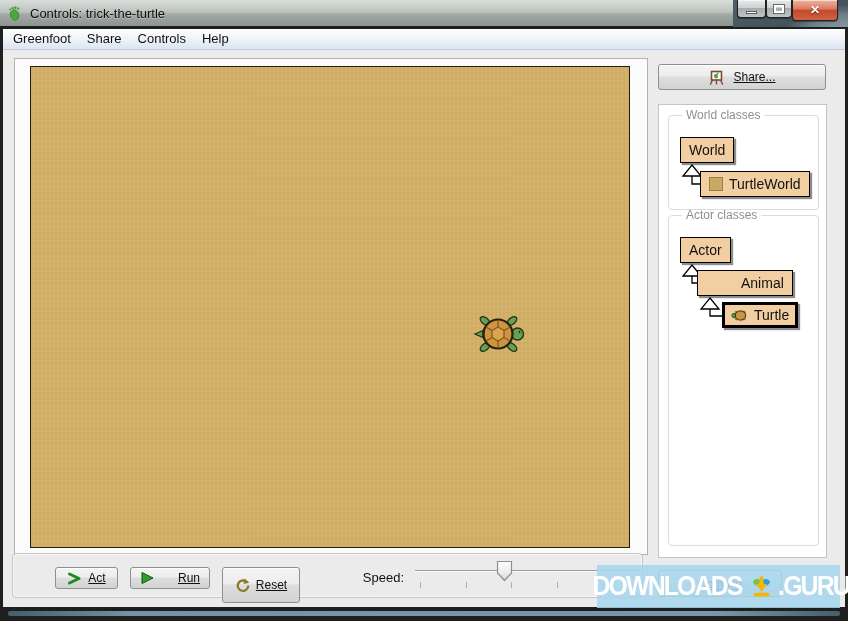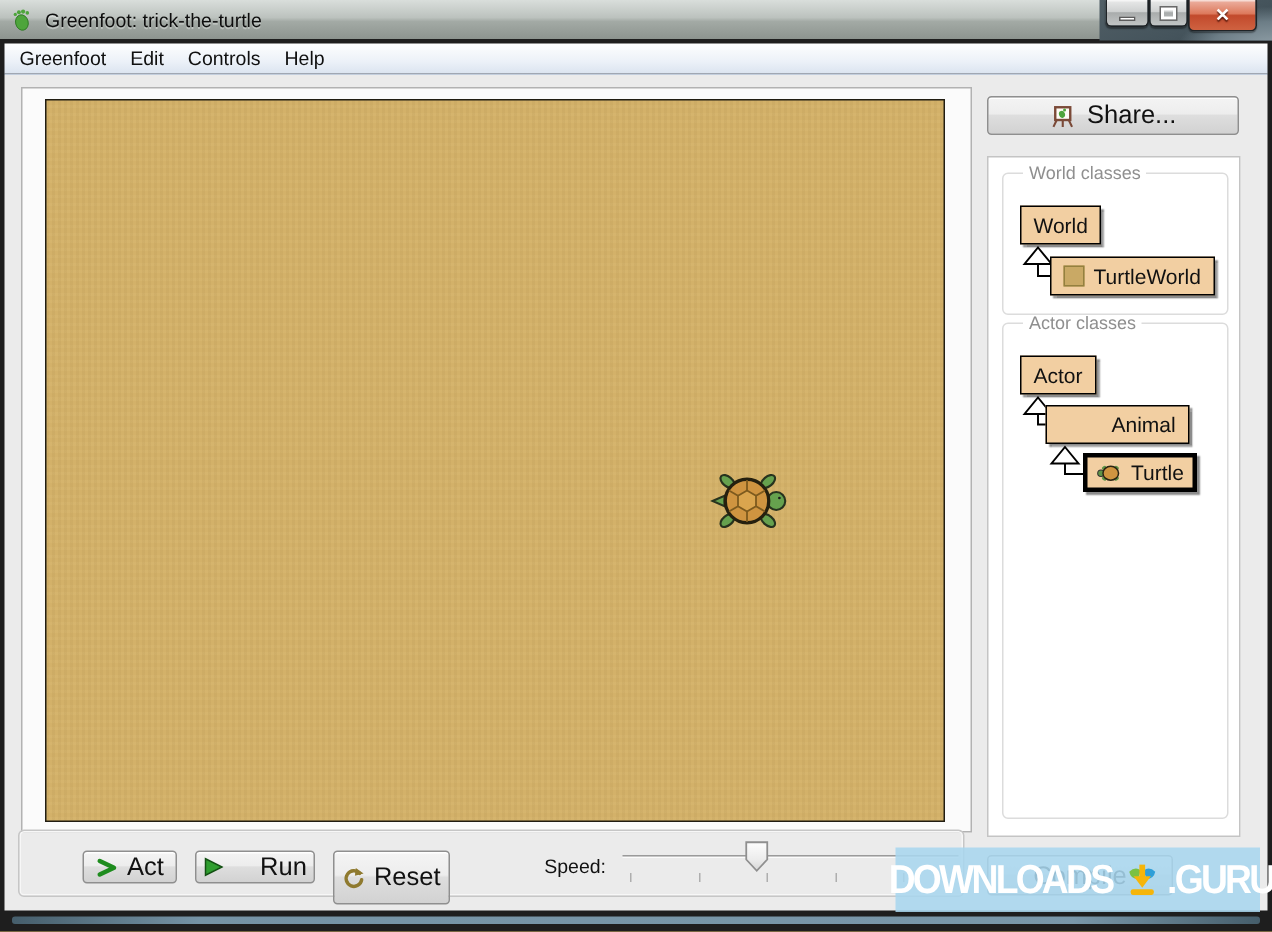--- a/index.html
+++ b/index.html
@@ -47,21 +47,21 @@
     border:1px solid #211d12; background-color:#d3b169;
     background-image:
       repeating-linear-gradient(90deg, rgba(134,104,48,.07) 0 2px, rgba(0,0,0,0) 2px 4px),
       repeating-linear-gradient(0deg, rgba(231,203,137,.12) 0 2px, rgba(0,0,0,0) 2px 5px); }
   .world-turtle { position:absolute; left:440px; top:242px; width:56px; height:50px; }
 
   
   .btn7 { border:1px solid #8f8f8f; border-radius:3px;
     background:linear-gradient(180deg,#f4f4f4 0%,#ededed 45%,#dedede 50%,#d2d2d2 100%);
     box-shadow:inset 0 1px 0 #ffffff; display:inline-flex; align-items:center; justify-content:center;
-    font-size:17px; color:#111; cursor:default; }
+    font-size:12px; color:#111; cursor:default;text-decoration:underline; }
   .share-btn { position:absolute; left:658px; top:64px; width:168px; height:26px; gap:8px; }
 
   .class-panel { position:absolute; left:658px; top:104px; width:169px; height:454px;
     background:#ffffff; border:1px solid #c4c4c4; }
   .group-box { position:absolute; border:1px solid #dcdcdc; border-radius:4px; }
   .group-world { left:9px; top:10px; width:151px; height:95px; }
   .group-actor { left:9px; top:110px; width:151px; height:331px; }
   .group-label { position:absolute; top:-8px; left:13px; background:#ffffff; padding:0 4px;
     font-size:12px; color:#8f8f8f; white-space:nowrap; }
 
@@ -105,37 +105,37 @@
 <div id="app">
 
   <div class="titlebar">
     <svg class="app-icon" viewBox="0 0 16 16">
       <ellipse cx="7.6" cy="10" rx="4.2" ry="5.2" transform="rotate(-14 7.6 10)" fill="#4ea53c" stroke="#2f7a24" stroke-width="0.6"></ellipse>
       <circle cx="3.2" cy="4.6" r="1.1" fill="#4ea53c"></circle>
       <circle cx="5.6" cy="3.2" r="1.3" fill="#4ea53c"></circle>
       <circle cx="8.4" cy="2.7" r="1.4" fill="#4ea53c"></circle>
       <circle cx="11.2" cy="3.6" r="1.2" fill="#4ea53c"></circle>
     </svg>
-    <span class="title-text">Greenfoot: trick-the-turtle</span>
+    <span class="title-text">Controls: trick-the-turtle</span>
   </div>
   <div class="desktop-corner"></div>
 
   <div class="winbtn min">
     <span class="glyph-min"></span>
   </div>
   <div class="winbtn max">
     <span class="glyph-max"></span>
   </div>
   <div class="winbtn close">
     <span class="glyph-close">✕</span>
   </div>
 
   <div class="menubar">
     <span class="menu-item">Greenfoot</span>
-    <span class="menu-item">Edit</span>
+    <span class="menu-item">Share</span>
     <span class="menu-item">Controls</span>
     <span class="menu-item">Help</span>
   </div>
 
   <div class="content"></div>
 
   <div class="world-panel"></div>
   <div class="world-sand">
     <svg class="world-turtle" viewBox="0 0 56 48">
       <ellipse cx="14" cy="11" rx="5.5" ry="3.2" transform="rotate(40 14 11)" fill="#66a14e" stroke="#27331e" stroke-width="1.4"></ellipse>

